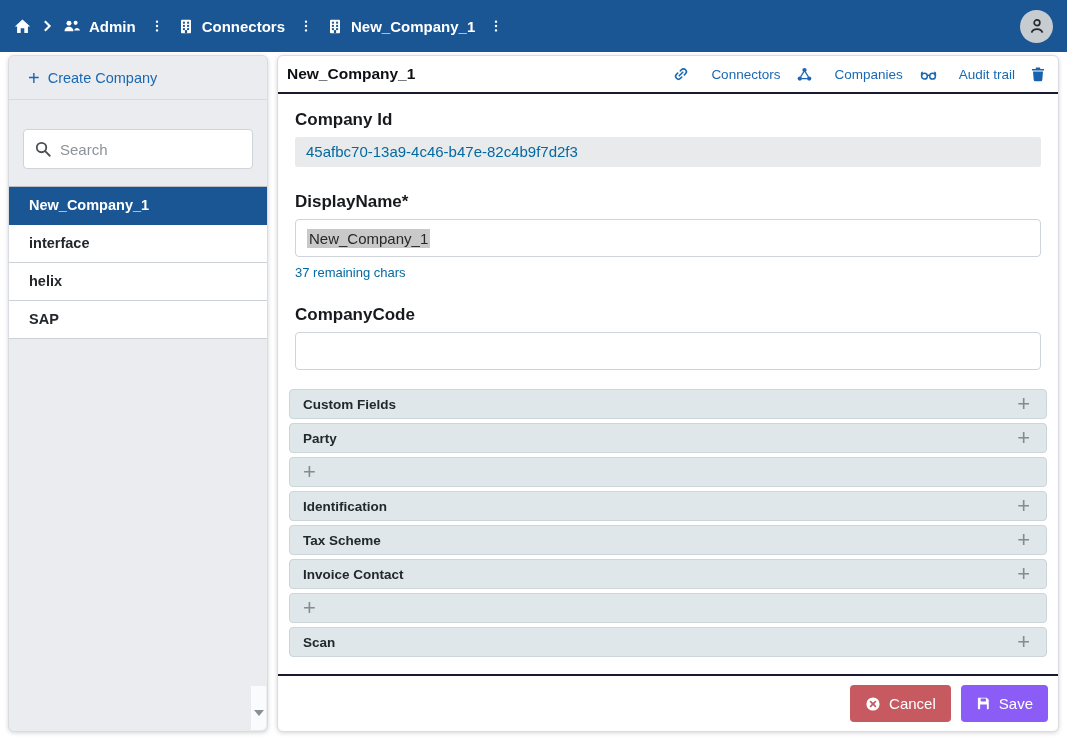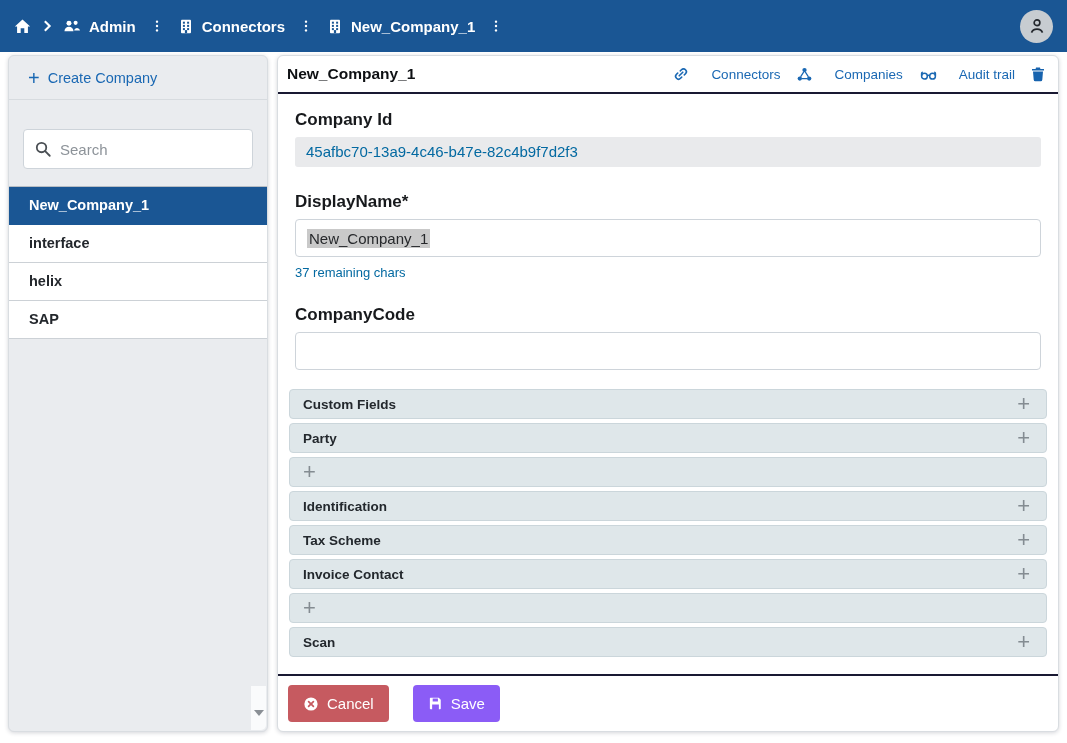--- a/index.html
+++ b/index.html
@@ -101,21 +101,21 @@
   .acc{
     height:30px;background:#DFE7EA;border:1px solid #CBD6DB;border-radius:4px;
     display:flex;align-items:center;padding:0 13px;margin-bottom:4px;cursor:pointer;
     box-sizing:border-box;
   }
   .acc-label{font-size:13.5px;font-weight:bold;color:#23282d;flex:1;}
   .acc-plus{font-size:22px;font-weight:300;color:#848c92;line-height:20px;margin-right:3px;}
 
   .main-footer{
     flex:0 0 auto;height:55px;border-top:2px solid #191932;
-    display:flex;align-items:center;justify-content:flex-start;gap:24px;padding:0 10px;
+    display:flex;align-items:center;justify-content:flex-end;gap:10px;padding:0 10px;
   }
   .btn{
     height:37px;border:none;border-radius:4px;display:inline-flex;align-items:center;gap:8px;
     padding:0 15px;font-size:15px;font-family:inherit;color:#fff;cursor:pointer;
   }
   .btn.cancel{background:#C65A60;}
   .btn.save{background:#8b5cf6;}
 </style>
 </head>
 <body>

